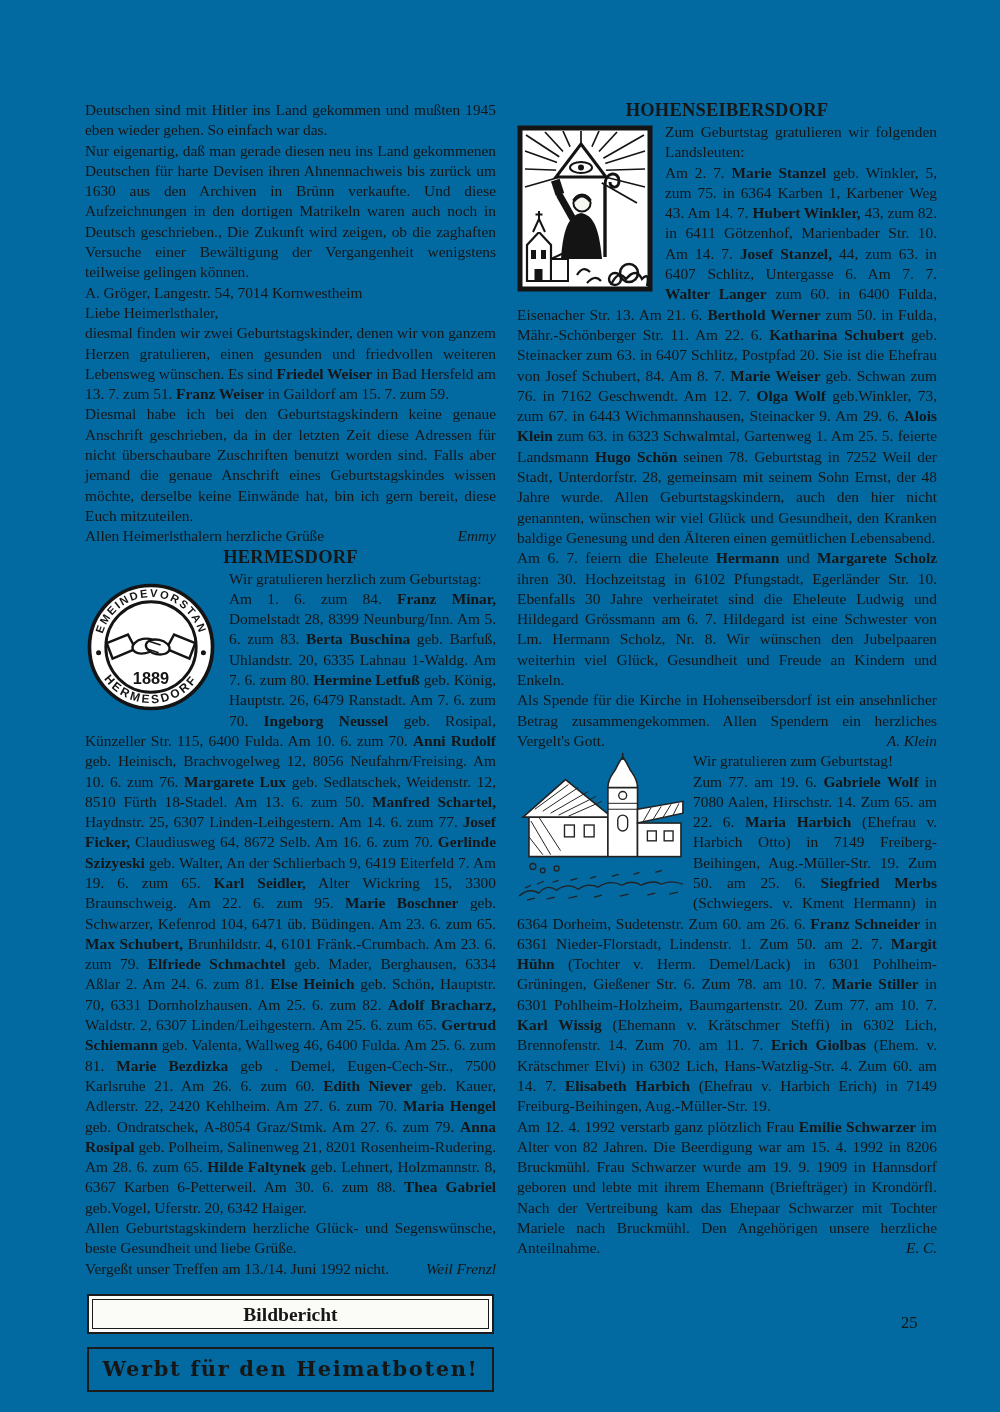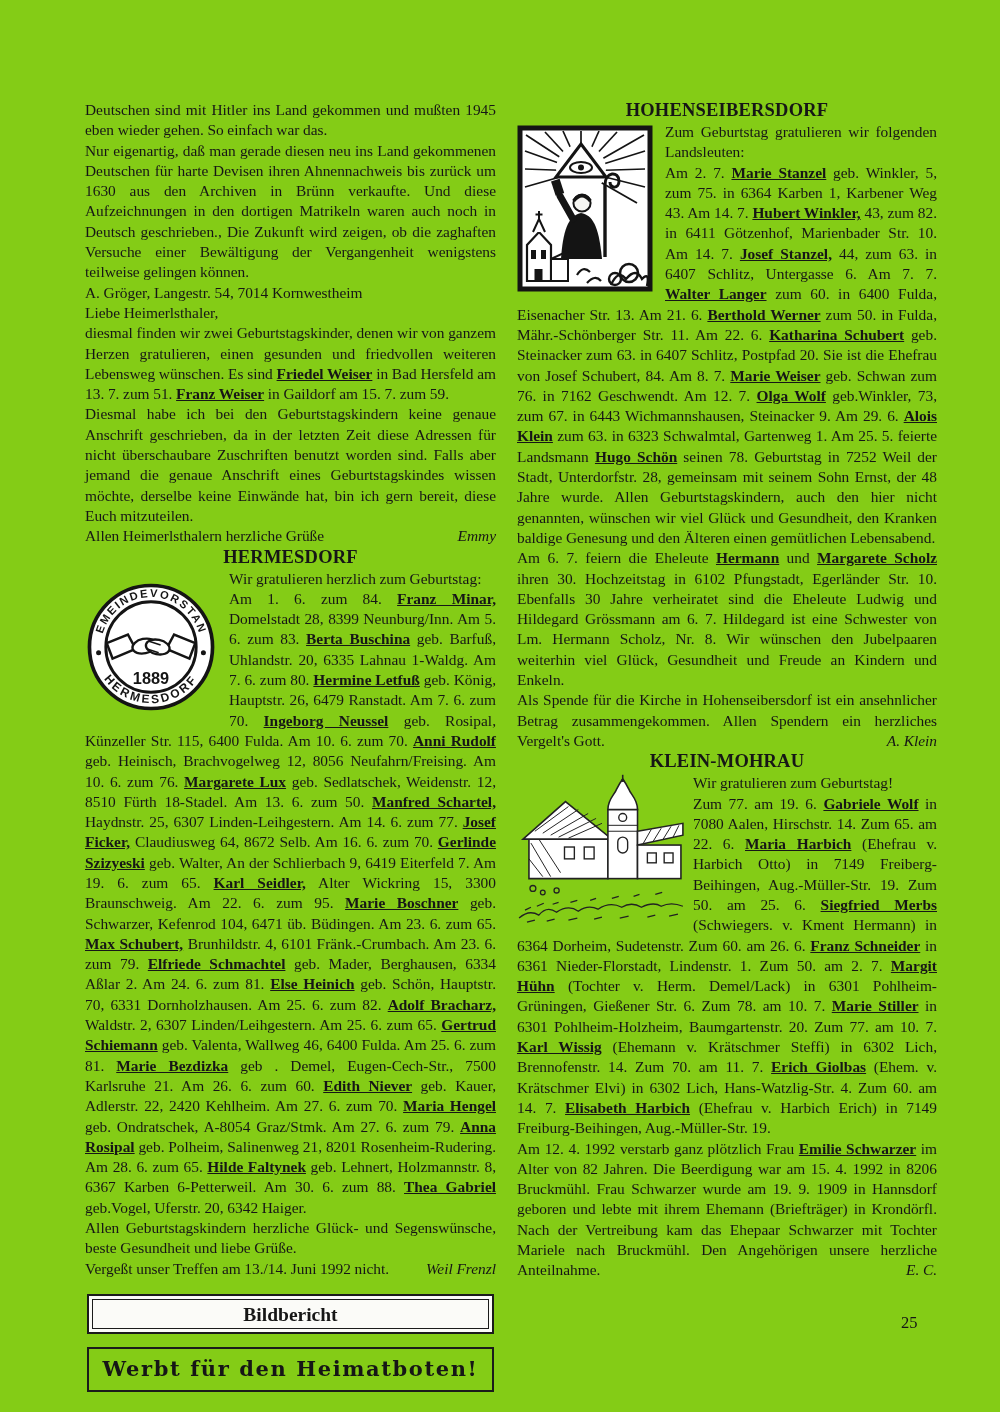--- a/index.html
+++ b/index.html
@@ -1,28 +1,28 @@
 <!DOCTYPE html>
 <html lang="de"><head>
 <meta charset="utf-8">
 <style>
   html,body{margin:0;padding:0;background:#e9e9e5;}
-  .page{position:relative;width:1000px;height:1412px;background:#84cc16;color:#161616;
+  .page{position:relative;width:1000px;height:1412px;background:#0369a1;color:#161616;
         font-family:"Liberation Serif",serif;overflow:hidden;}
   .cols{position:absolute;left:85px;top:100px;width:852px;display:flex;gap:21px;}
   .col-l{width:411px;flex:none;}
   .col-r{width:420px;flex:none;}
   p.body{margin:0;text-align:justify;font-size:15.4px;line-height:20.3px;
          hyphens:auto;-webkit-hyphens:auto;word-spacing:-0.2px;}
   .gap{margin-top:13px;}
   h3.sec{margin:0 0 1px;text-align:center;font-size:18.5px;line-height:21px;
          letter-spacing:.2px;font-weight:bold;}
   h3.first{margin-top:0;}
   .right-align{text-align:right;}
-  .b{font-weight:bold;text-decoration:underline;}
+  .b{font-weight:bold;}
   .i{}
   .fr{float:right;font-style:italic;font-family:Liberation Serif, serif;}
   .fig{float:left;}
   .fig-seal{width:132px;height:150px;margin:3px 12px 1px 0;}
   .fig-wood{width:136px;height:167px;margin:3px 12px 3px 0;}
   .fig-church{width:168px;height:150px;margin:1px 8px 2px 0;}
   .box1{margin:15px 2px 0 2px;border:2px solid #1b1b1b;padding:3px;background:#fbfbf8;}
   .box1-inner{border:1.5px solid #1b1b1b;text-align:center;font-weight:bold;
               font-size:19.5px;padding:4px 0 2px;}
   .box2{margin:13px 2px 0 2px;border:2.5px solid #1b1b1b;text-align:center;
@@ -122,21 +122,20 @@
         <line x1="34" y1="134" x2="51" y2="126" stroke="#141414" stroke-width="2"></line>
         <circle cx="112" cy="148" r="9" fill="none" stroke="#141414" stroke-width="2.6"></circle>
         <circle cx="98" cy="154" r="6" fill="none" stroke="#141414" stroke-width="2.4"></circle>
         <path d="M94,160 q7,-16 15,-6 q10,-12 16,0 q8,-8 5,7" fill="none" stroke="#141414" stroke-width="2.4"></path>
         <path d="M60,150 q6,-10 13,-3 M70,158 q8,-9 14,-2" fill="none" stroke="#141414" stroke-width="2.2"></path>
       </svg>
           </span><span>Zum Geburtstag gratulieren wir folgenden Landsleuten:</span><br><span>Am 2. 7. </span><span class="b">Marie Stanzel</span><span> geb. Winkler, 5, zum 75. in 6364 Karben 1, Karbener Weg 43. Am 14. 7. </span><span class="b">Hubert Winkler,</span><span> 43, zum 82. in 6411 Götzenhof, Marienbader Str. 10. Am 14. 7. </span><span class="b">Josef Stanzel,</span><span> 44, zum 63. in 6407 Schlitz, Untergasse 6. Am 7. 7. </span><span class="b">Walter Langer</span><span> zum 60. in 6400 Fulda, Eisenacher Str. 13. Am 21. 6. </span><span class="b">Berthold Werner</span><span> zum 50. in Fulda, Mähr.-Schönberger Str. 11. Am 22. 6. </span><span class="b">Katharina Schubert</span><span> geb. Steinacker zum 63. in 6407 Schlitz, Postpfad 20. Sie ist die Ehefrau von Josef Schubert, 84. Am 8. 7. </span><span class="b">Marie Weiser</span><span> geb. Schwan zum 76. in 7162 Geschwendt. Am 12. 7. </span><span class="b">Olga Wolf</span><span> geb.Winkler, 73, zum 67. in 6443 Wichmannshausen, Steinacker 9. Am 29. 6. </span><span class="b">Alois Klein</span><span> zum 63. in 6323 Schwalmtal, Gartenweg 1. Am 25. 5. feierte Landsmann </span><span class="b">Hugo Schön</span><span> seinen 78. Geburtstag in 7252 Weil der Stadt, Unterdorfstr. 28, gemeinsam mit seinem Sohn Ernst, der 48 Jahre wurde. Allen Geburtstagskindern, auch den hier nicht genannten, wünschen wir viel Glück und Gesundheit, den Kranken baldige Genesung und den Älteren einen gemütlichen Lebensabend.</span></p>
       <p class="body gap"><span>Am 6. 7. feiern die Eheleute </span><span class="b">Hermann</span><span> und </span><span class="b">Margarete Scholz</span><span> ihren 30. Hochzeitstag in 6102 Pfungstadt, Egerländer Str. 10. Ebenfalls 30 Jahre verheiratet sind die Eheleute Ludwig und Hildegard Grössmann am 6. 7. Hildegard ist eine Schwester von Lm. Hermann Scholz, Nr. 8. Wir wünschen den Jubelpaaren weiterhin viel Glück, Gesundheit und Freude an Kindern und Enkeln.</span></p>
       <p class="body gap"><span>Als Spende für die Kirche in Hohenseibersdorf ist ein ansehnlicher Betrag zusammengekommen. Allen Spendern ein herzliches Vergelt's Gott.</span><span class="i fr">A. Klein</span></p>
 
-      <h3 class="sec">KLEIN-MOHRAU</h3>
       <p class="body"><span class="fig fig-church">
             <svg viewBox="0 0 170 152" width="168" height="150" aria-hidden="true">
         <g fill="#fff" stroke="#222" stroke-width="1.6">
           <path d="M12,64 L12,106 L92,106 L92,64 Z"></path>
           <path d="M6,66 L49,28 L96,66 Z"></path>
           <rect x="92" y="36" width="30" height="70"></rect>
           <path d="M92,36 C92,25 99,21 101,15 C103,11 104,9 107,5 C110,9 111,11 113,15 C115,21 122,25 122,36 Z"></path>
           <path d="M122,58 L168,50 L168,62 L122,72 Z"></path>
           <rect x="122" y="72" width="44" height="34"></rect>
         </g>

